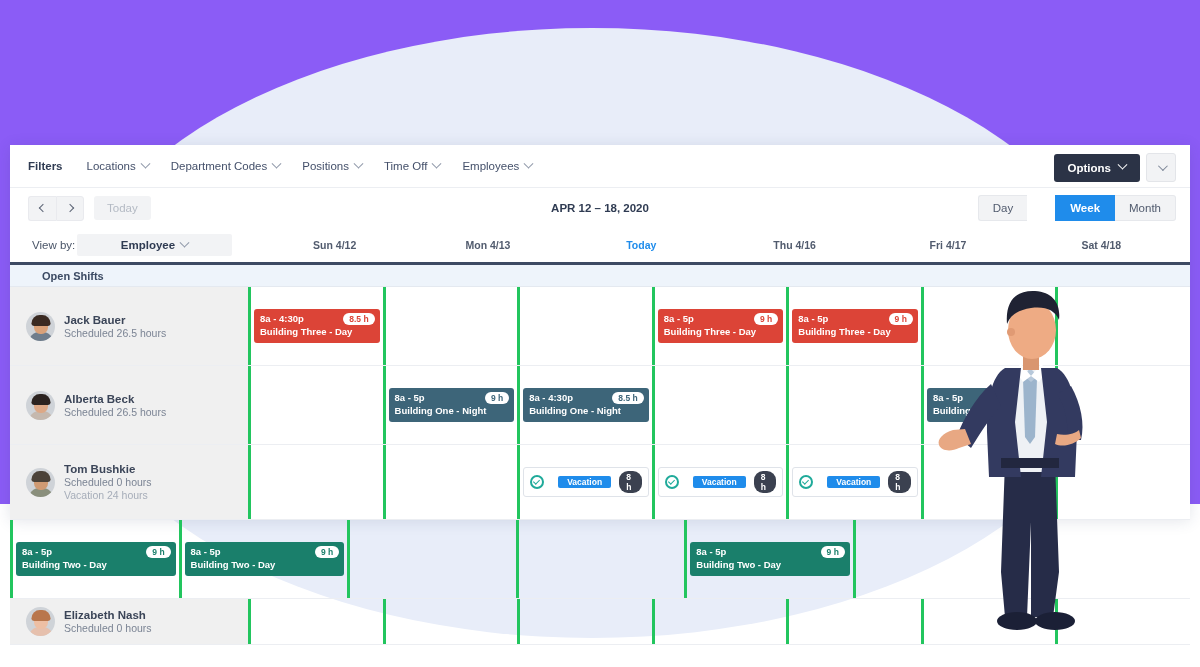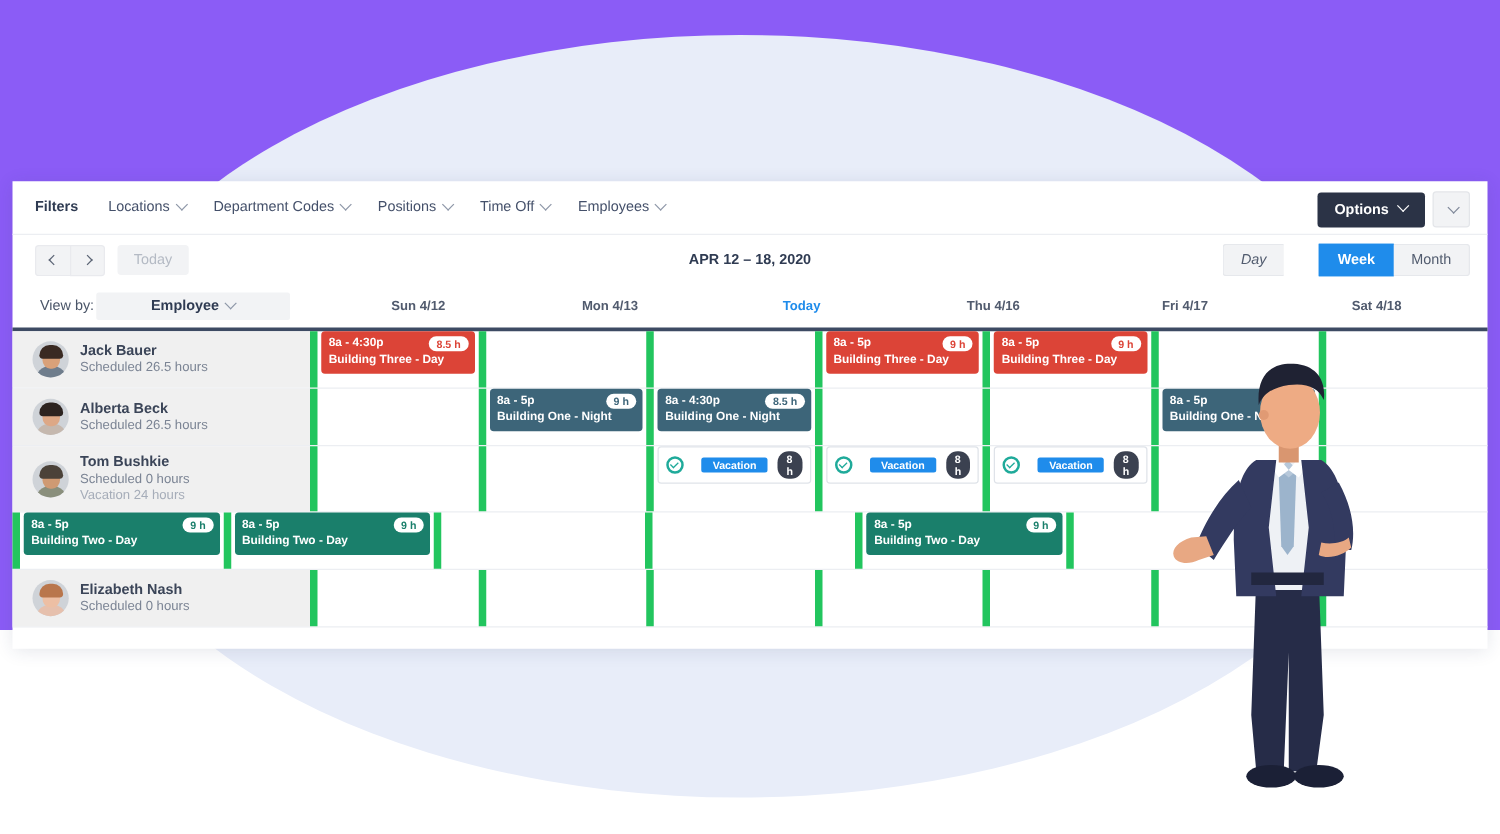--- a/index.html
+++ b/index.html
@@ -93,21 +93,21 @@
   }
   .date-range {
     position: absolute; left: 0; right: 0; text-align: center;
     font-size: 11.5px; font-weight: bold; color: #2f3b52; pointer-events: none;
   }
   .viewtoggle { position: absolute; right: 14px; display: flex; }
   .vt {
     font-size: 11.5px; padding: 6px 14px; background: #f2f3f5; color: #515b6e;
     cursor: pointer; border: 1px solid #e6e8ec;
   }
-  .vt:first-child { border-radius: 3px 0 0 3px; border-right: none; font-style: italic;}
+  .vt:first-child { border-radius: 3px 0 0 3px; border-right: none;}
   .vt:last-child { border-radius: 0 3px 3px 0; border-left: none;}
   .vt.active { background: #1f8ceb; color: #fff; border-color: #1f8ceb; font-weight: bold; margin-left: 28px; }
 
   
   .viewby-row { position: relative; height: 34px; display: flex; align-items: center; }
   .viewby-label { width: 45px; margin-left: 22px; font-size: 11.5px; color: #4a5568; }
   .viewby-select {
     width: 155px; height: 22px; background: #f2f3f5; border-radius: 2px;
     display: flex; align-items: center; justify-content: center; gap: 6px;
     font-size: 11.5px; font-weight: bold; color: #2f3b52; cursor: pointer;
@@ -150,21 +150,21 @@
     position: absolute; left: 50%; bottom: -3px; transform: translateX(-50%);
     width: 25px; height: 12px; border-radius: 11px 11px 0 0;
   }
   .emp-meta { display: flex; flex-direction: column; gap: 1px; min-width:0; }
   .emp-name { font-size: 11.5px; font-weight: bold; color: #3b4558; }
   .emp-sub { font-size: 10.5px; color: #7b8494; }
   .emp-sub.vac { color: #a6adb9; }
 
   .day-cells { display: flex; flex: 1; }
   .day-cell {
-    flex: 1; border-left: 6px solid #22c55e; padding: 0 3px;
+    flex: 1; border-left: 3px solid #22c55e; padding: 22px 3px;
     min-height: 45px; position: relative;
   }
 
   
   .shift {
     border-radius: 3px; padding: 4px 6px 5px 6px; color: #fff;
     position: relative; min-height: 33px;
   }
   .shift .time { font-size: 9.5px; font-weight: bold; line-height: 12px; }
   .shift .loc  { font-size: 9.5px; font-weight: bold; line-height: 13px; }
@@ -278,20 +278,23 @@
           <div class="day-head">Sun 4/12</div>
           <div class="day-head">Mon 4/13</div>
           <div class="day-head today">Today</div>
           <div class="day-head">Thu 4/16</div>
           <div class="day-head">Fri 4/17</div>
           <div class="day-head">Sat 4/18</div>
         </div>
     </div>
     <div class="hdr-rule"></div>
 
+    <div class="openshifts">
+      <span>Open Shifts</span>
+    </div>
 
     <div class="grid-area" id="grid-area">
         <div class="emp-row">
           <div class="emp-cell">
             <div class="avatar">
               <div class="body" style="background:#6f7d8c"></div>
               <div class="face" style="background:#d9a179"></div>
               <div class="hair" style="background:#3a2a22"></div>
             </div>
             <div class="emp-meta">

